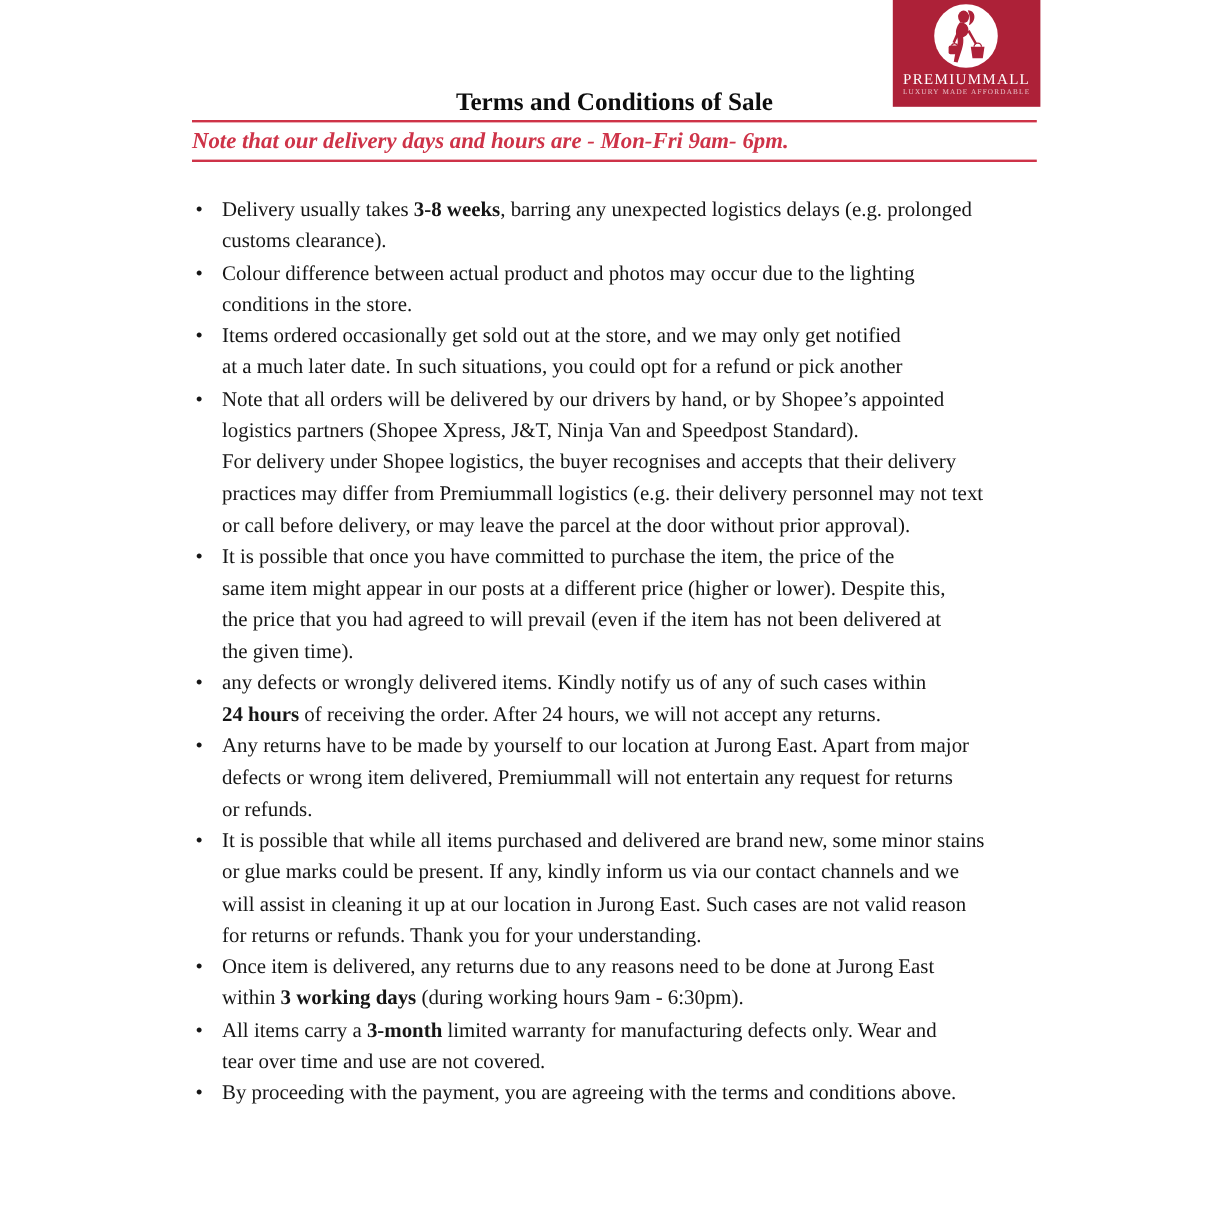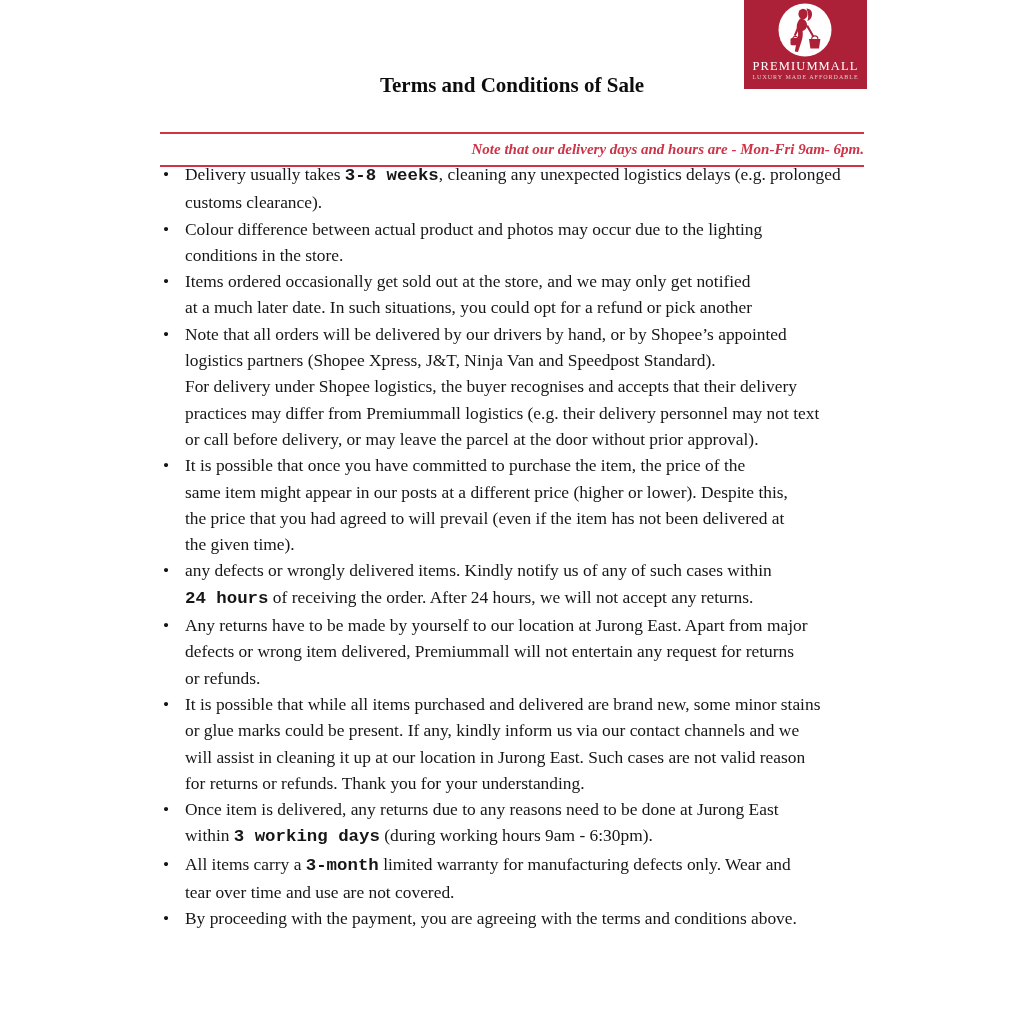--- a/index.html
+++ b/index.html
@@ -37,40 +37,40 @@
   
   .title {
     position: absolute; left: 160px; width: 704px; top: 68px;
     text-align: center;
     font-size: 21px; font-weight: 700; line-height: 34px;
     color: #0d0d0d;
   }
 
   
   .notice {
-    position: absolute; left: 160px; width: 704px; top: 132px;
+    position: absolute; left: 160px; width: 704px; top: 100px;
     border-top: 2px solid var(--accent-red);
     border-bottom: 2px solid var(--accent-red);
-    text-align: right;
+    text-align: left;
     color: var(--accent-red);
     font-style: italic; font-weight: 600;
-    font-size: 15px; line-height: 29px;
+    font-size: 19px; line-height: 29px;
     padding: 1px 0;
   }
 
   
   .terms {
     position: absolute; left: 160px; top: 161px; width: 712px;
     list-style: none;
     font-size: 17.4px; line-height: 26.3px;
   }
   .terms li { position: relative; padding-left: 25px; }
   .terms .marker { position: absolute; left: 3px; top: 0; }
   .terms .tline { white-space: nowrap; }
-  .terms .bold { font-weight: 700; font-family: Liberation Mono, monospace; }
+  .terms .bold { font-weight: 700; }
 </style>
 </head>
 <body>
 
 <div class="page">
 
   <div class="logo">
     <svg width="54" height="54" viewBox="0 0 54 54">
       <circle cx="27" cy="27" r="26.5" fill="#ffffff"></circle>
       <g fill="#ad2138">
@@ -93,21 +93,21 @@
 
   <h1 class="title">Terms and Conditions of Sale</h1>
 
   <div class="notice">
     <span>Note that our delivery days and hours are - Mon-Fri 9am- 6pm.</span>
   </div>
 
   <ul class="terms">
       <li>
         <span class="marker">•</span>
-        <div class="tline"><span>Delivery usually takes </span><span class="bold">3-8 weeks</span><span>, cleaning any unexpected logistics delays (e.g. prolonged</span></div>
+        <div class="tline"><span>Delivery usually takes </span><span class="bold">3-8 weeks</span><span>, barring any unexpected logistics delays (e.g. prolonged</span></div>
         <div class="tline"><span>customs clearance).</span></div>
       </li>
       <li>
         <span class="marker">•</span>
         <div class="tline"><span>Colour difference between actual product and photos may occur due to the lighting</span></div>
         <div class="tline"><span>conditions in the store.</span></div>
       </li>
       <li>
         <span class="marker">•</span>
         <div class="tline"><span>Items ordered occasionally get sold out at the store, and we may only get notified</span></div>

